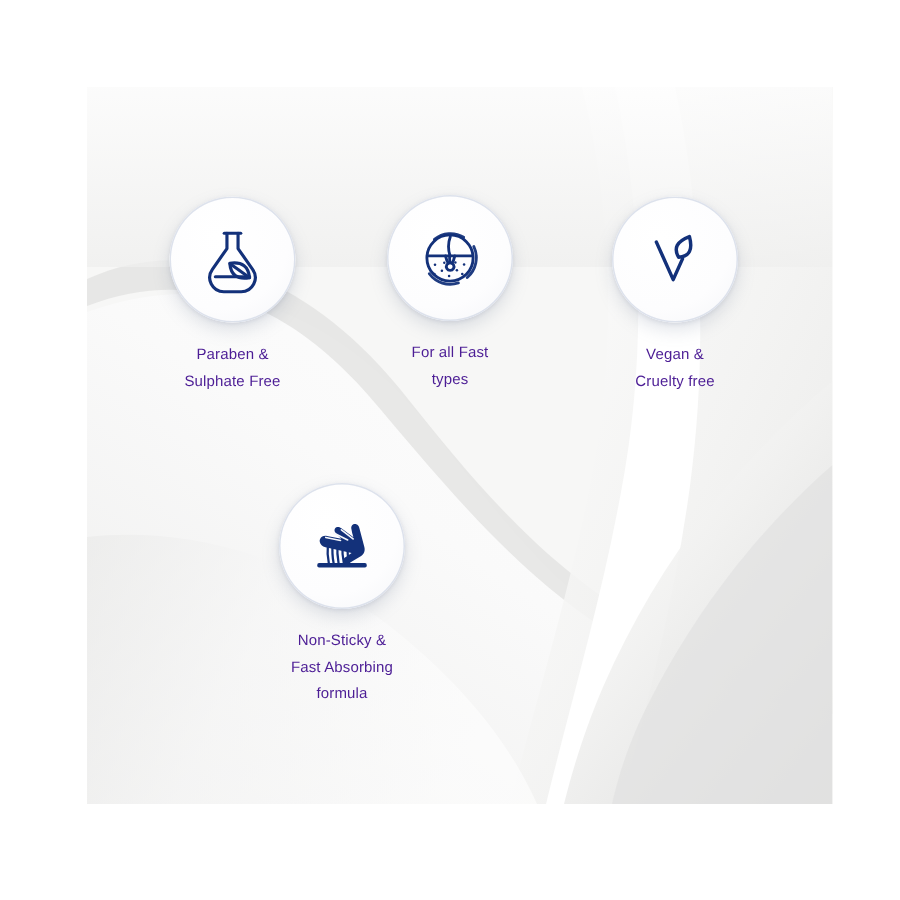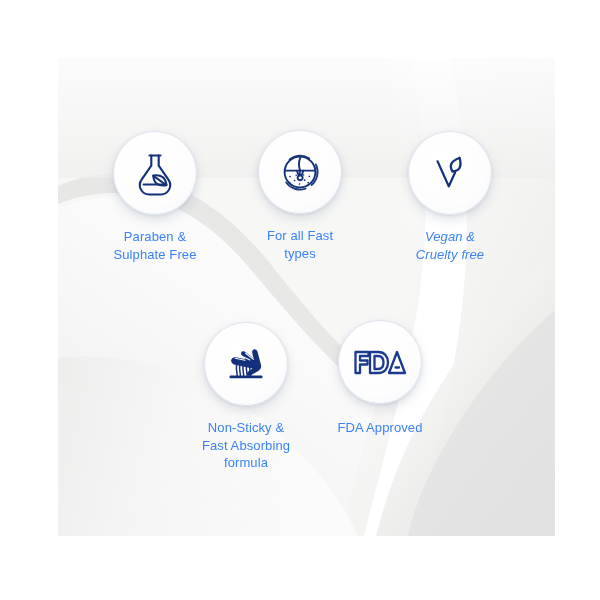--- a/index.html
+++ b/index.html
@@ -57,34 +57,34 @@
       0 1px 3px rgba(120, 130, 155, 0.18),
       inset 0 0 0 1px rgba(210, 216, 230, 0.75);
     display: flex;
     align-items: center;
     justify-content: center;
   }
   .badge svg { display: block; }
 
   .caption {
     margin-top: 13px;
-    font-size: 13px;
+    font-size: 10px;
     line-height: 17.5px;
-    color: #3b82f6;
+    color: #4c1d95;
     letter-spacing: 0.1px;
     font-weight: 400;
     white-space: pre-line;
   }
 
   
   #feat-paraben { left: 80px;  top: 131px; }
   #feat-scalp   { left: 225px; top: 130px; }
-  #feat-vegan   { left: 375px; top: 131px; font-style: italic; }
-  
-  #feat-nonsticky { left: 171px; top: 322px; text-align: center; }
+  #feat-vegan   { left: 375px; top: 131px; }
+  
+  #feat-nonsticky { left: 153px; top: 322px; text-align: center; }
   #feat-fda       { left: 305px; top: 320px; }
 
   #feat-fda .caption { margin-top: 15px; }
 </style>
 </head>
 <body>
 
 <div id="stage">
 
   <div id="bg-panel">
@@ -245,30 +245,14 @@
             <path d="M25.6 15.2 L33.4 21.3"></path>
           </g>
         </svg>
       </span>
     </div>
     <div class="caption">Non-Sticky &amp;
 Fast Absorbing
 formula</div>
   </div>
 
-  <div class="feature" id="feat-fda">
-    <div class="badge">
-      <span>
-        <svg width="54" height="34" viewBox="0 0 108 54" fill="none" stroke="#1a3a8f" stroke-width="4.6" stroke-linejoin="round" stroke-linecap="round">
-
-          <path d="M5 49 V7 H31 V15 H14 V24 H29 V32 H14 V49 Z"></path>
-
-          <path d="M34 7 H51 C63 7 70 16 70 28 C70 40 63 49 51 49 H34 Z
-                   M43 15 V41 H50 C57 41 61 36 61 28 C61 20 57 15 50 15 Z"></path>
-
-          <path d="M72 49 L88 7 L104 49 Z M85 38 h7"></path>
-        </svg>
-      </span>
-    </div>
-    <div class="caption">FDA Approved</div>
-  </div>
 
 </div>
 
 </body></html>

